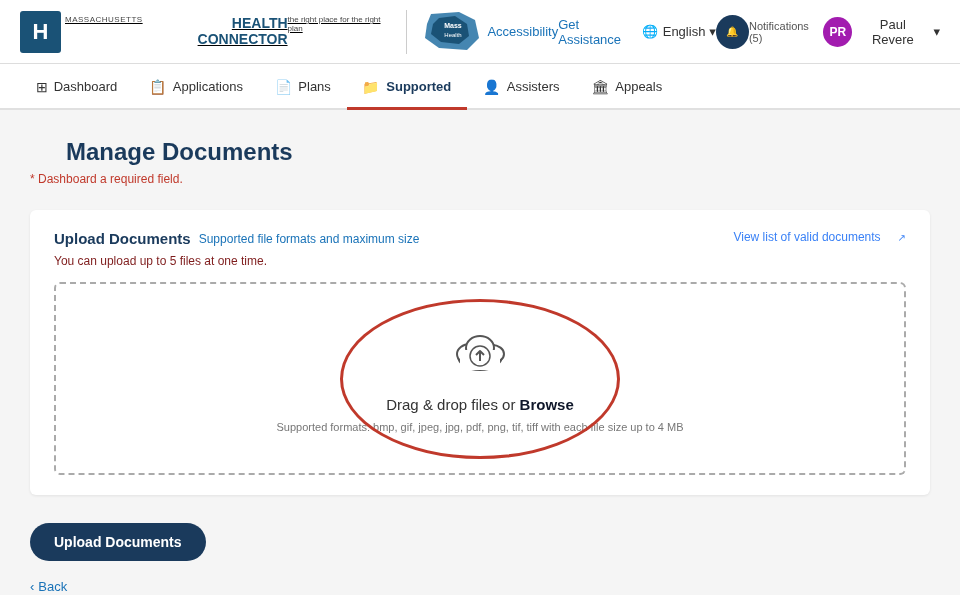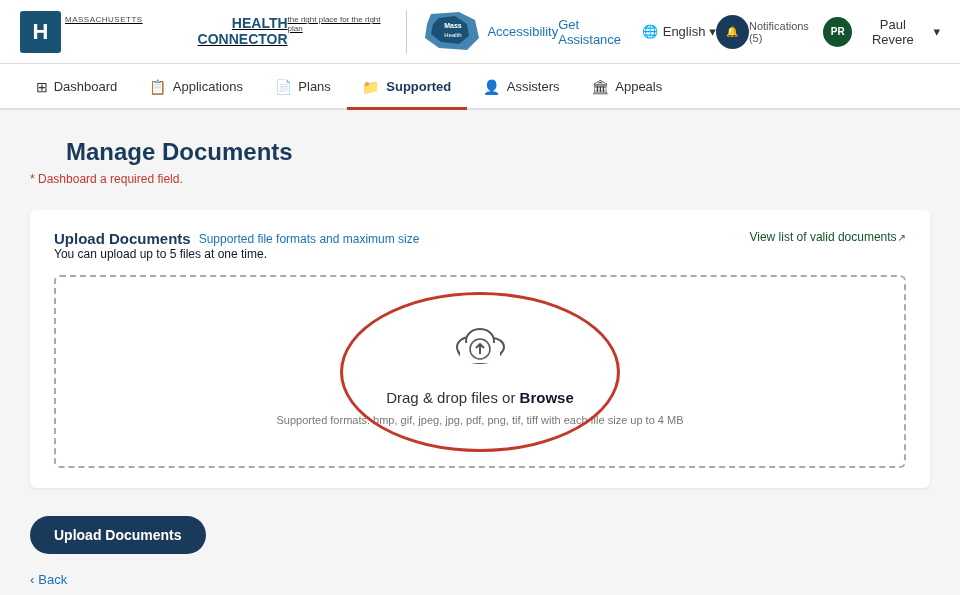--- a/index.html
+++ b/index.html
@@ -94,26 +94,26 @@
       cursor: pointer;
       border: none;
       background: none;
       font-size: 13px;
       color: #333;
     }
     .user-avatar {
       width: 30px;
       height: 30px;
       border-radius: 50%;
-      background: #14532d;
+      background: #a21caf;
       color: white;
       display: flex;
       align-items: center;
       justify-content: center;
-      font-size: 10px;
+      font-size: 12px;
       font-weight: bold;
     }
 
     
     .nav-tabs {
       background: white;
       display: flex;
       align-items: center;
       padding: 0 20px;
       border-bottom: 2px solid #e0e0e0;
@@ -185,30 +185,30 @@
       gap: 8px;
     }
     .upload-title .formats-link {
       font-size: 12px;
       color: #1a73b8;
       font-weight: normal;
       text-decoration: none;
     }
     .upload-subtitle {
       font-size: 12px;
-      color: #0f172a;
-      margin-top: 0;
+      color: #7f1d1d;
+      margin-top: 7px;
     }
     .view-docs-link {
       font-size: 12px;
-      color: #14532d;
-      text-decoration: none;
-      display: flex;
-      align-items: center;
-      gap: 1px;
+      color: #3b82f6;
+      text-decoration: none;
+      display: flex;
+      align-items: center;
+      gap: 17px;
       white-space: nowrap;
     }
 
     
     .drop-zone {
       border: 2px dashed #aaa;
       border-radius: 6px;
       margin-top: 14px;
       padding: 40px 20px;
       display: flex;

